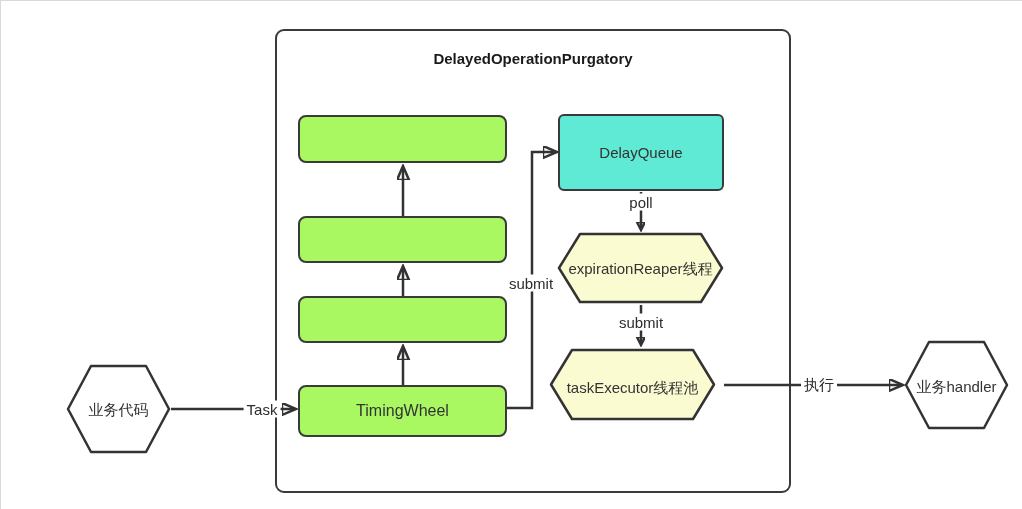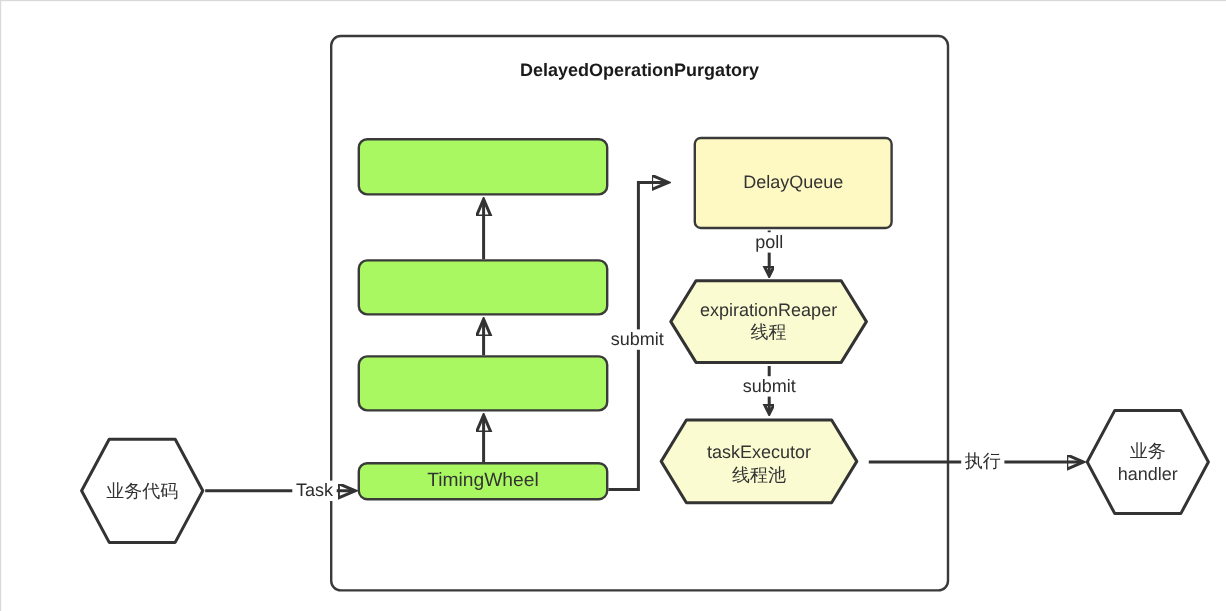--- a/index.html
+++ b/index.html
@@ -23,31 +23,31 @@
     width:100%;text-align:center;margin-top:19px;
     font-size:15px;font-weight:700;color:#1a1a1a;
   }
   
   .node{
     display:flex;align-items:center;justify-content:center;
     border:2.5px solid #3a3a3a;box-sizing:border-box;
     font-size:16px;color:#333;
   }
   .green{background:#a9f862;border-radius:8px;}
-  .blue{background:#fef9c3;border-radius:6px;margin-left:20px;}
+  .blue{background:#5eead4;border-radius:6px;}
   #bucket1{left:297px;top:114px;width:209px;height:48px;}
   #bucket2{left:297px;top:215px;width:209px;height:47px;}
   #bucket3{left:297px;top:295px;width:209px;height:47px;}
-  #timingwheel{left:297px;top:384px;width:209px;height:32px;}
+  #timingwheel{left:297px;top:384px;width:209px;height:52px;}
   #delayqueue{left:557px;top:113px;width:166px;height:77px;font-size:15px;}
   
   .hexwrap{display:block;}
   .hextext{
     position:absolute;left:0;top:0;width:100%;height:100%;
-    display:flex;flex-direction:column;align-items:center;justify-content:center;
+    display:flex;flex-direction:row;align-items:center;justify-content:center;
     font-size:15px;line-height:19px;color:#333;text-align:center;
   }
   #reaper{left:556px;top:231px;width:167px;height:72px;}
   #taskexec{left:548px;top:347px;width:167px;height:78px;}
   #bizcode{left:65px;top:363px;width:105px;height:90px;}
   #bizhandler{left:903px;top:339px;width:105px;height:92px;}
   
   #edges{left:0;top:0;width:1022px;height:509px;pointer-events:none;}
   #edges path{fill:none;stroke:#333333;stroke-width:2.5px;}
   .edge-label{

